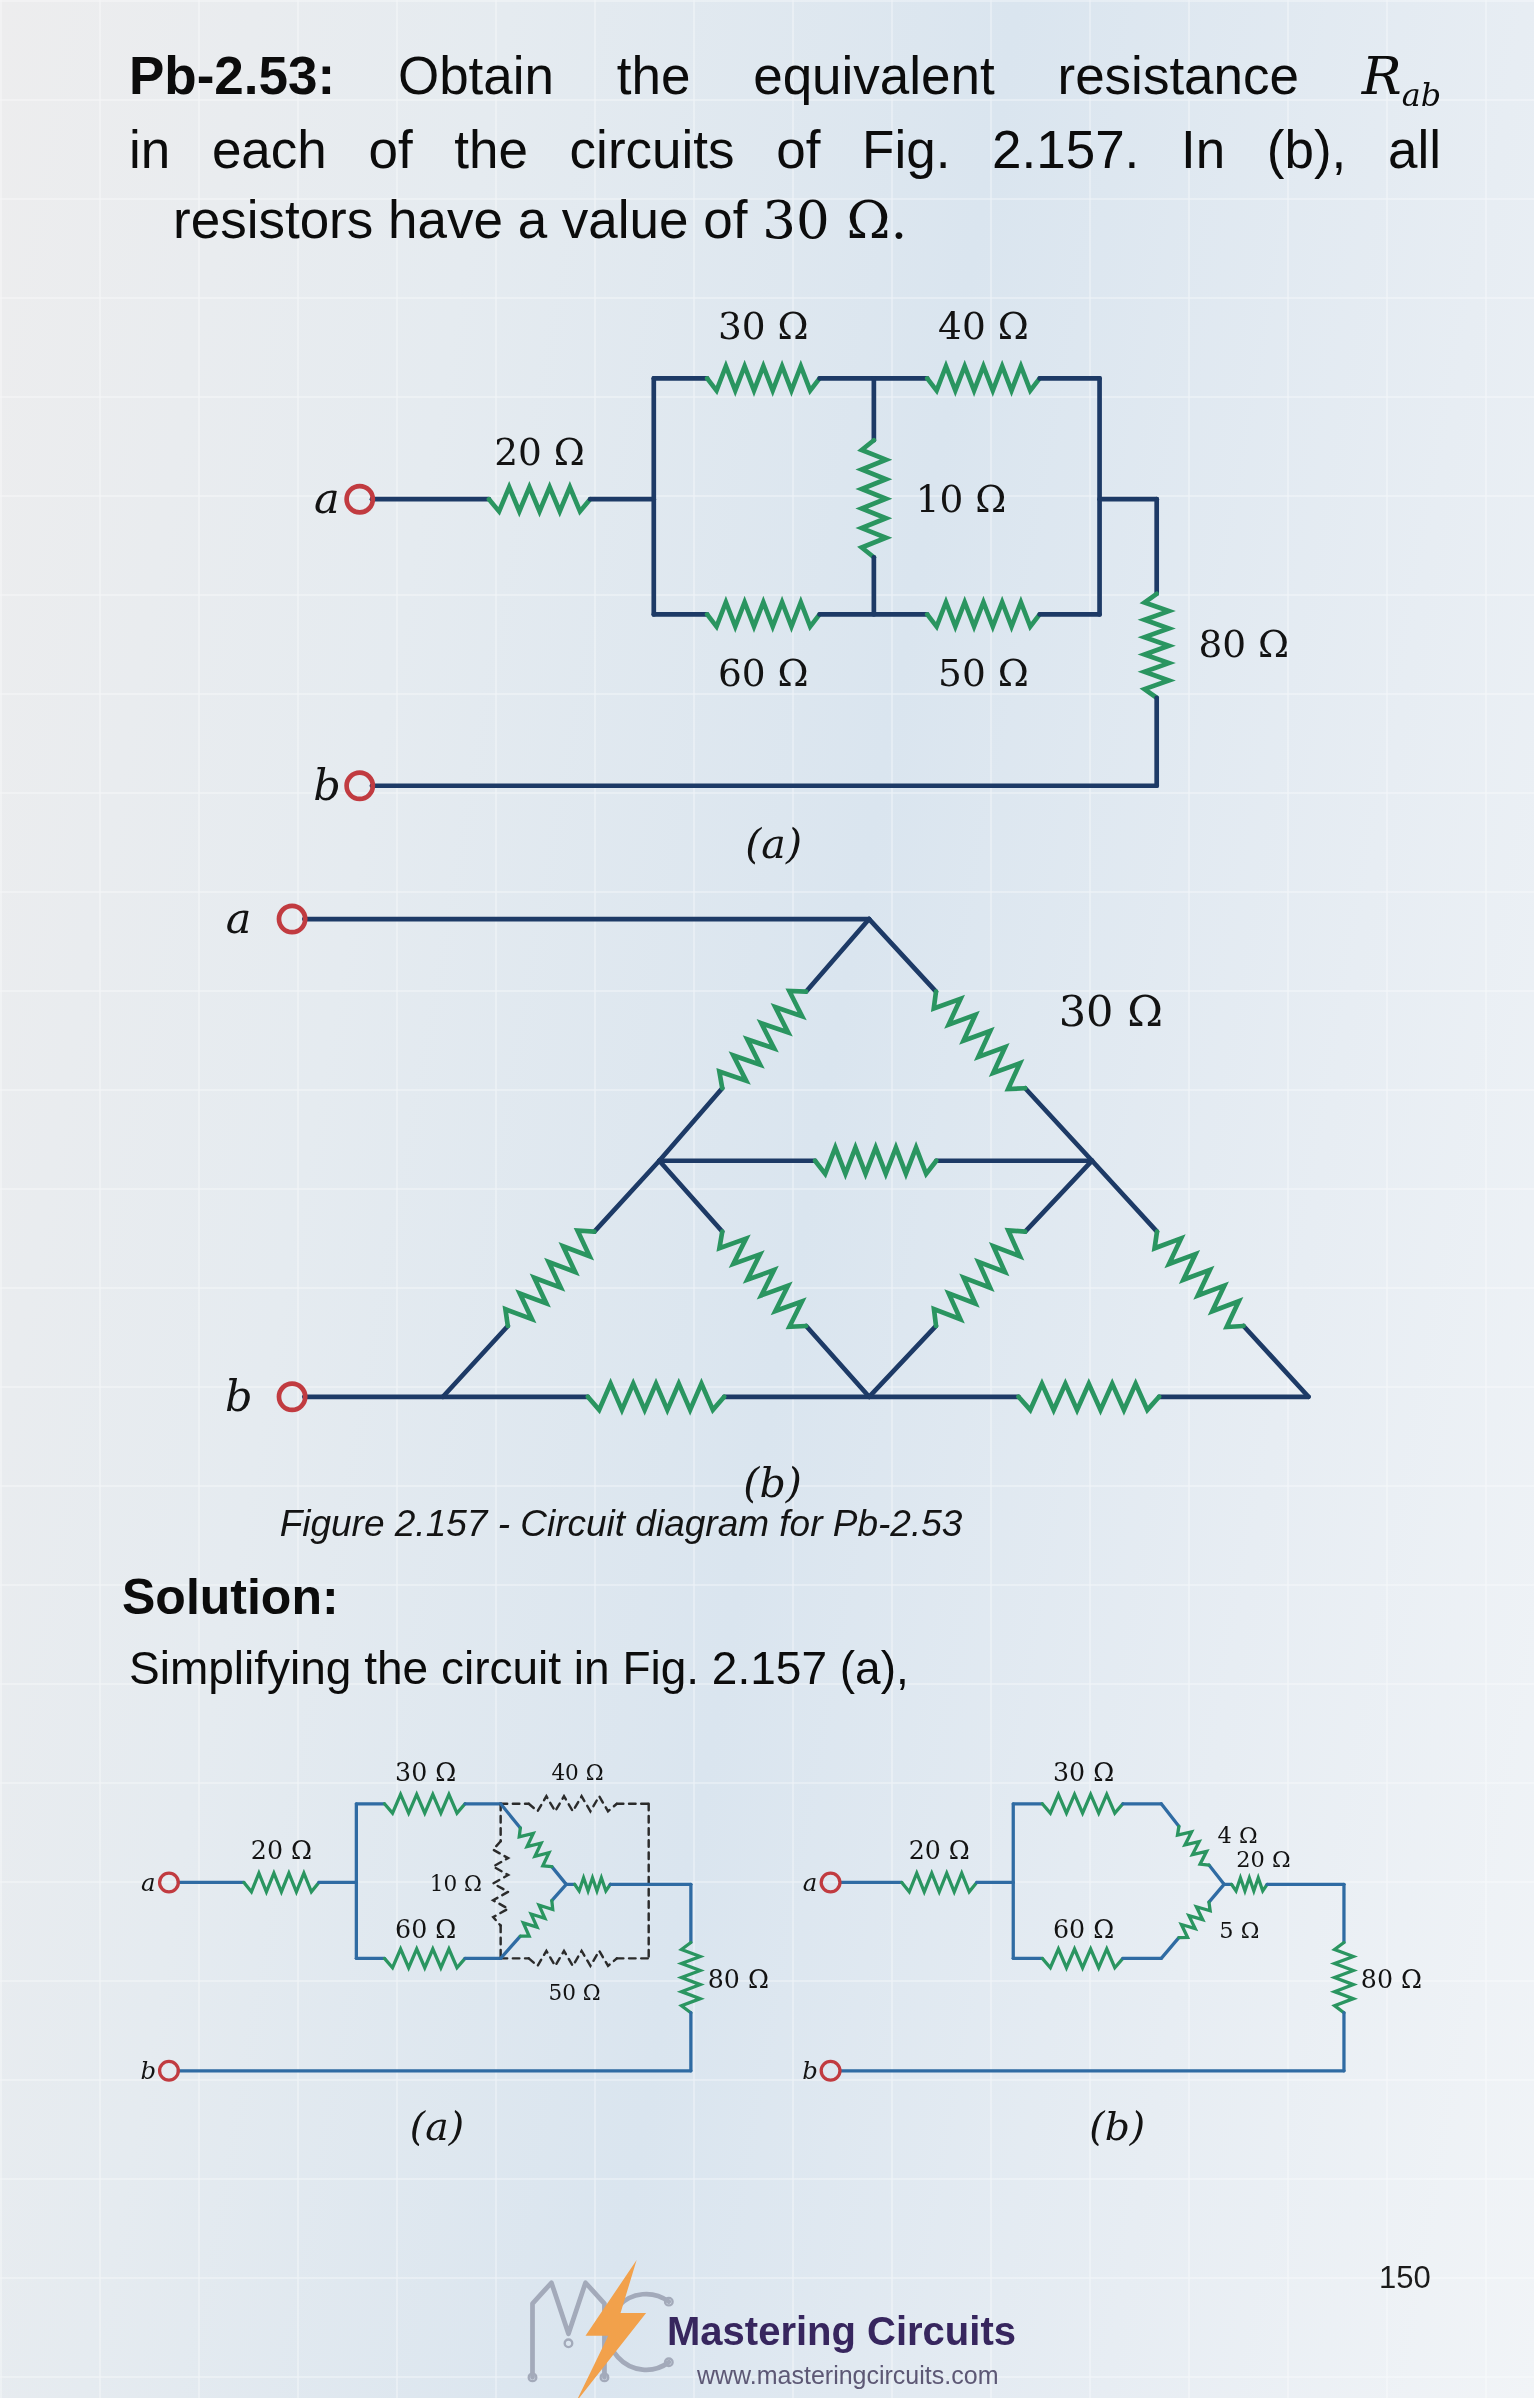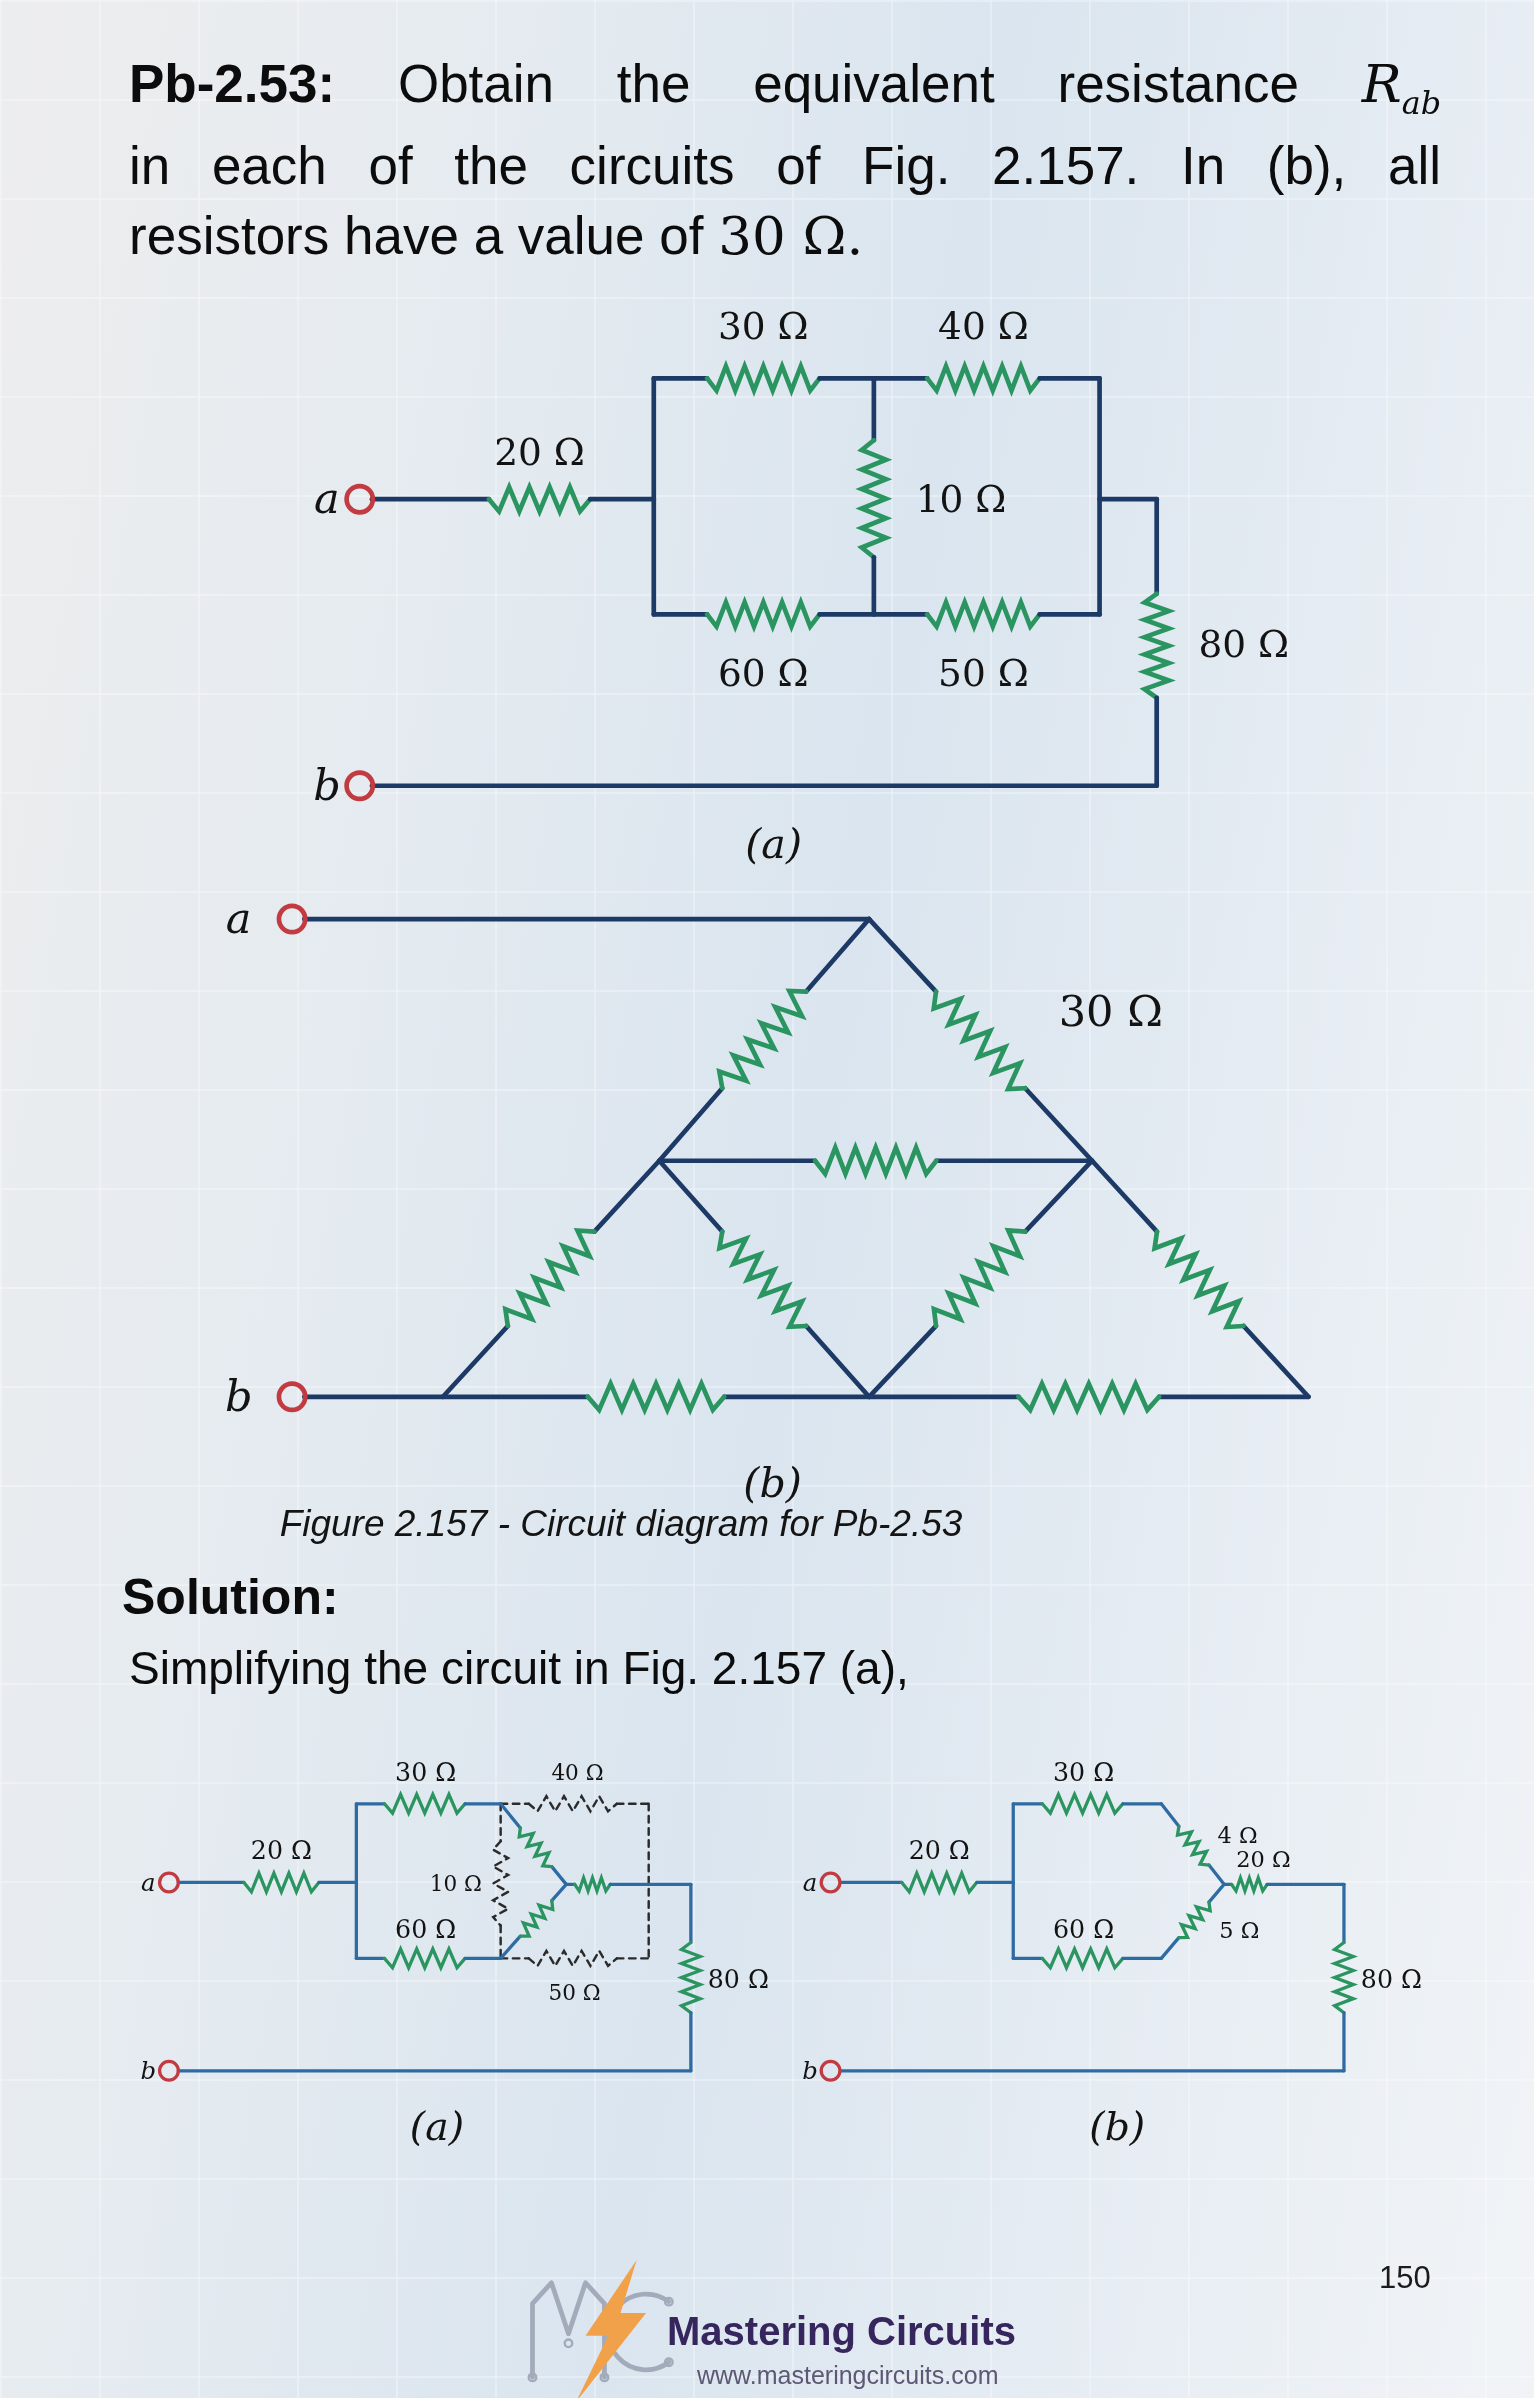--- a/index.html
+++ b/index.html
@@ -8,22 +8,22 @@
     font-family:"Liberation Sans",sans-serif;color:#111;
     background:linear-gradient(100deg,#ededee 0%,#e5ebf0 26%,#dae5ef 52%,#e7edf3 78%,#f1f4f7 100%);
   }
   .page::before{
     content:"";position:absolute;inset:0;pointer-events:none;opacity:.5;
     background-image:
       repeating-linear-gradient(to right, rgba(255,255,255,.6) 0 1.9px, transparent 1.9px 99px),
       repeating-linear-gradient(to bottom, rgba(255,255,255,.6) 0 1.9px, transparent 1.9px 99px);
   }
   .title{position:absolute;left:129px;top:41px;width:1312px;font-size:53px;line-height:1.31;color:#0c0c0c;z-index:2;}
-  .tl{text-align:justify;text-align-last:justify;margin-top:8px;}
-  .tl3{text-align:left;}
+  .tl{text-align:justify;text-align-last:justify;}
+  .tl3{text-align:left;margin-left:44px;}
   .b{font-weight:700;}
   .math{font-family:"DejaVu Serif",serif;font-style:italic;}
   .math sub{font-size:.6em;}
   .mathv{font-family:"DejaVu Serif",serif;}
   svg.fig{position:absolute;z-index:2;}
   #fig157a{left:281px;top:281px;}
   #fig157b{left:141px;top:890px;}
   #fig158a{left:94px;top:1752px;}
   #fig158b{left:750px;top:1752px;}
   .caption{position:absolute;left:0;width:1242px;text-align:center;font-style:italic;font-size:37px;color:#141414;z-index:2;}

